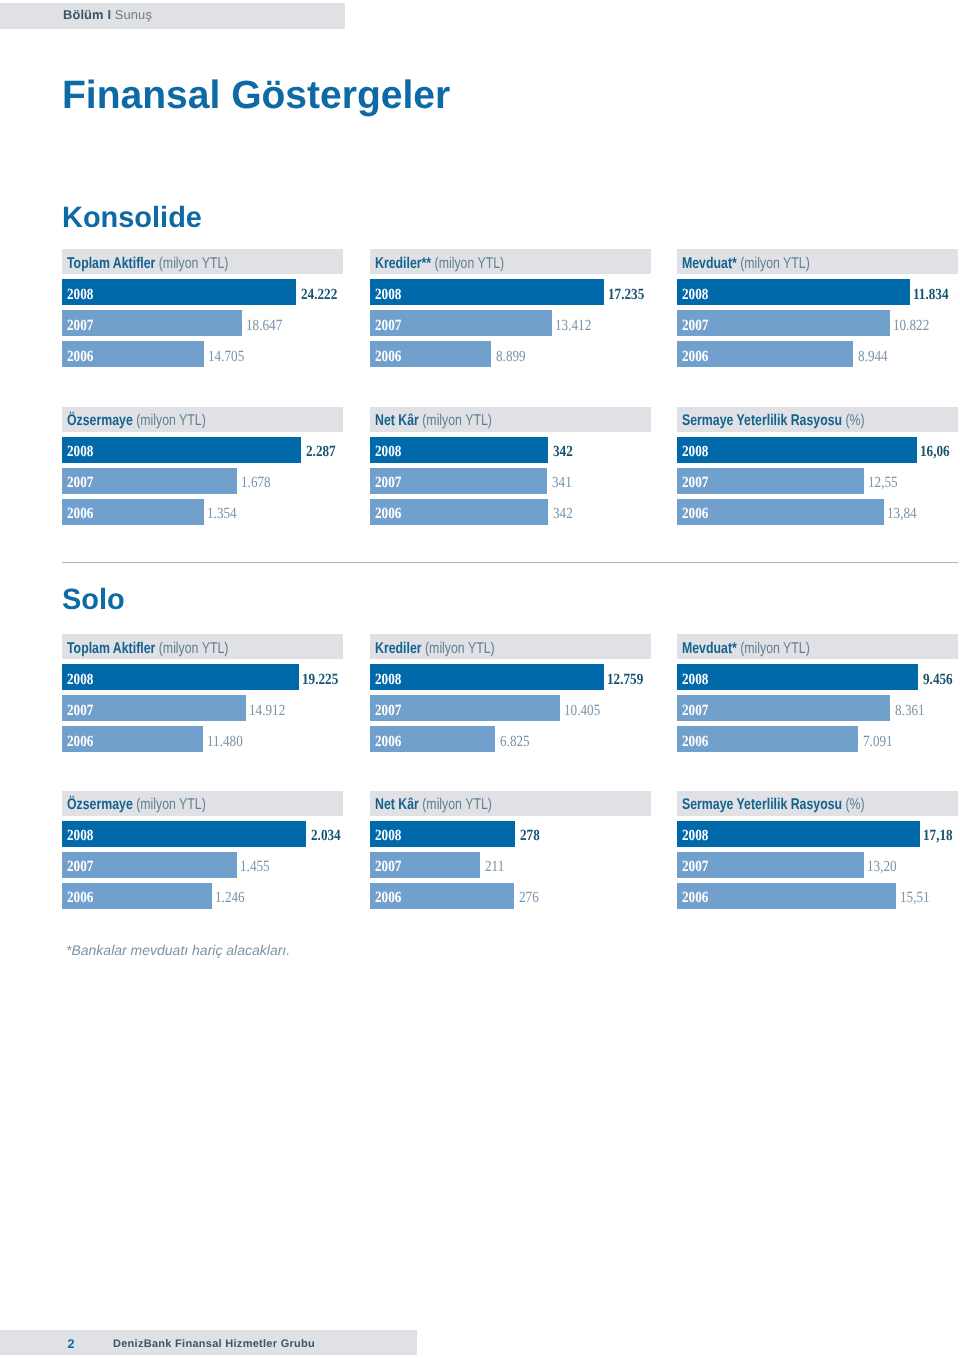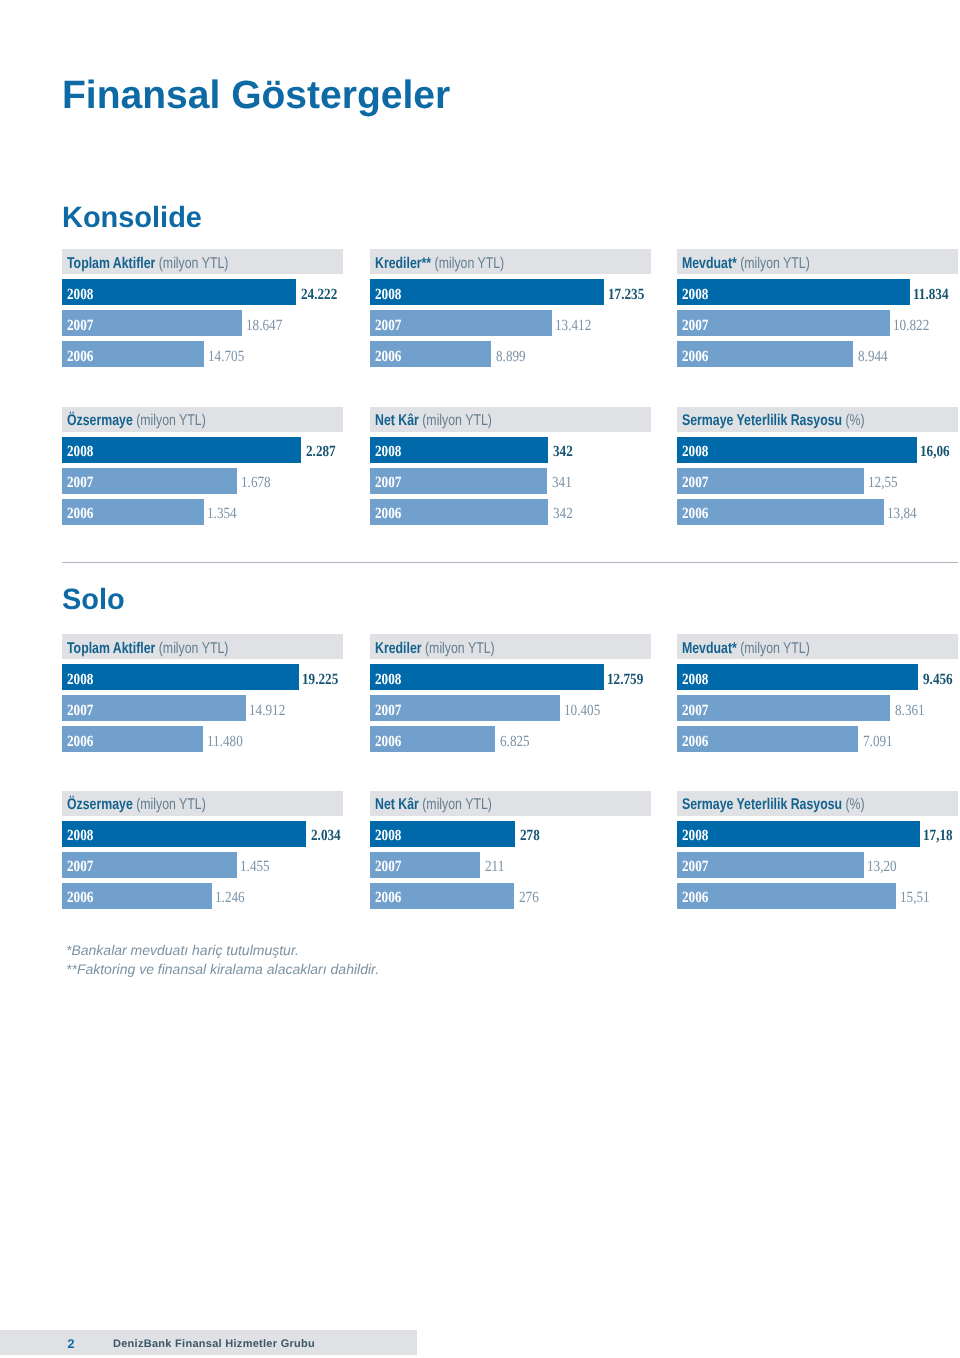--- a/index.html
+++ b/index.html
@@ -80,20 +80,23 @@
   
   .footer{position:absolute;left:0;top:1330px;width:417px;height:25.3px;background:#dfe1e4;}
   .footer .pg{position:absolute;left:67.5px;top:2px;height:25px;line-height:25px;font-size:12.6px;font-weight:bold;color:#0d6aa5;}
   .footer .nm{position:absolute;left:113px;top:2px;height:25px;line-height:25px;font-size:11px;letter-spacing:0.28px;font-weight:bold;color:#3c5769;}
 </style>
 </head>
 <body>
 
 <div class="page">
 
+  <div class="runhead">
+    <div class="txt"><b>Bölüm I</b><span> Sunuş</span></div>
+  </div>
 
   <div class="pagetitle">Finansal Göstergeler</div>
 
   <div class="sect" id="sect0" style="top:202.5px">Konsolide</div>
   <div class="divider" style="top:562px"></div>
   <div class="sect" id="sect1" style="top:585px">Solo</div>
 
   <div id="charts">
       <div class="card" style="left: 62px; top: 249px;">
         <div class="hdr">
@@ -330,21 +333,20 @@
           <div class="val" style="left: 189.975px;">13,20</div>
         </div>
         <div class="row" style="top: 92.4px;">
           <div class="bar" style="width: 219.1px;"></div>
           <div class="yr">2006</div>
           <div class="val" style="left: 222.608px;">15,51</div>
         </div>
       </div>
     </div>
 
-  <div class="notes" style="top:941px">*Bankalar mevduatı hariç tutulmuştur.</div>
-  <div class="notes" style="top:960px">**Faktoring ve finansal kiralama alacakları dahildir.</div>
+  <div class="notes" style="top:941px">*Bankalar mevduatı hariç alacakları.</div>
 
   <div class="footer">
     <div class="pg">2</div>
     <div class="nm">DenizBank Finansal Hizmetler Grubu</div>
   </div>
 
 </div>
 
 </body></html>

